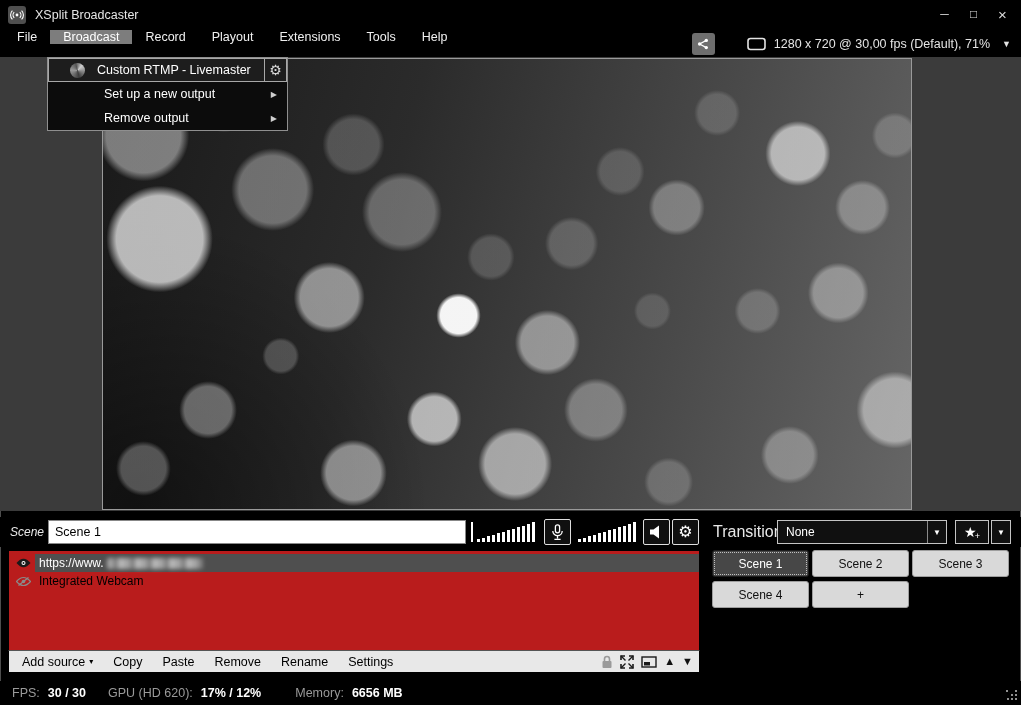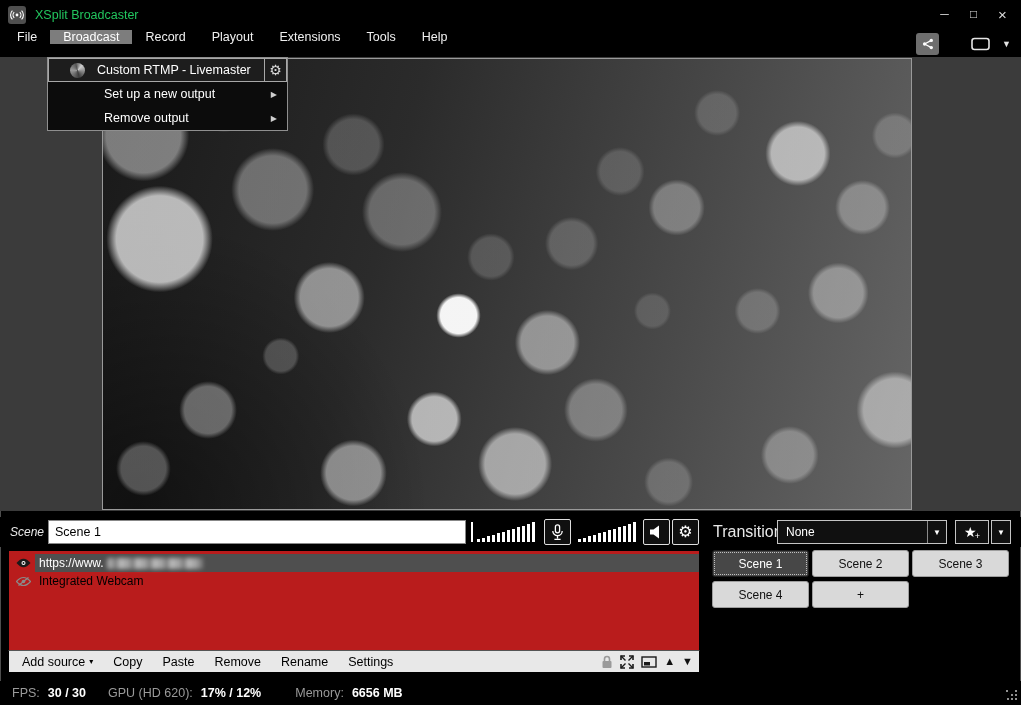--- a/index.html
+++ b/index.html
@@ -6,21 +6,21 @@
   html,body { background:#000; }
   body { font-family:"Liberation Sans", sans-serif; }
   .window { position:relative; width:1021px; height:705px; background:#000; overflow:hidden;
             outline:1px solid #4d4d4d; outline-offset:-1px; color:#fff; }
 
   
   .titlebar { position:absolute; left:0; top:0; width:100%; height:30px; background:#000;
               display:flex; align-items:center; }
   .app-icon { width:18px; height:18px; margin-left:8px; background:#4f4f4f; border-radius:3px;
               display:flex; align-items:center; justify-content:center; }
-  .app-title { margin-left:9px; font-size:12.5px; color:#22c55e; }
+  .app-title { margin-left:9px; font-size:12.5px; color:#e5e5e5; }
   .win-controls { position:absolute; right:4px; top:0; height:28px; display:flex; }
   .win-btn { width:29px; height:28px; background:transparent; border:0; color:#dcdcdc;
              font-size:12px; cursor:pointer; display:flex; align-items:center; justify-content:center; }
   .win-btn.close { font-size:15px; }
 
   
   .menubar { position:absolute; left:0; top:30px; width:100%; height:27px; background:#000;
              display:flex; align-items:flex-start; }
   .menu-item { display:flex; align-items:center; padding:0 13px; font-size:12.5px; color:#f0f0f0; cursor:default; }
   .menu-item:first-child { margin-left:4px; }
@@ -220,20 +220,21 @@
           <circle cx="2.6" cy="6" r="1.7" fill="#fff"></circle>
           <circle cx="9.3" cy="9.6" r="1.7" fill="#fff"></circle>
           <path d="M2.6 6 L9.3 2.4 M2.6 6 L9.3 9.6" stroke="#fff" stroke-width="1.2"></path>
         </svg>
       </button>
       <span class="monitor-icon">
         <svg width="19" height="14" viewBox="0 0 19 14">
           <rect x="1" y="1.5" width="17" height="11" rx="2.5" fill="none" stroke="#e4e4e4" stroke-width="1.6"></rect>
         </svg>
       </span>
+      <span class="res-text">1280 x 720 @ 30,00 fps (Default), 71%</span>
       <span class="res-caret">▼</span>
     </div>
   </div>
 
   <div class="stage">
     <div class="canvas"></div>
   </div>
 
   <div class="bc-menu">
     <div class="bc-item-row">

